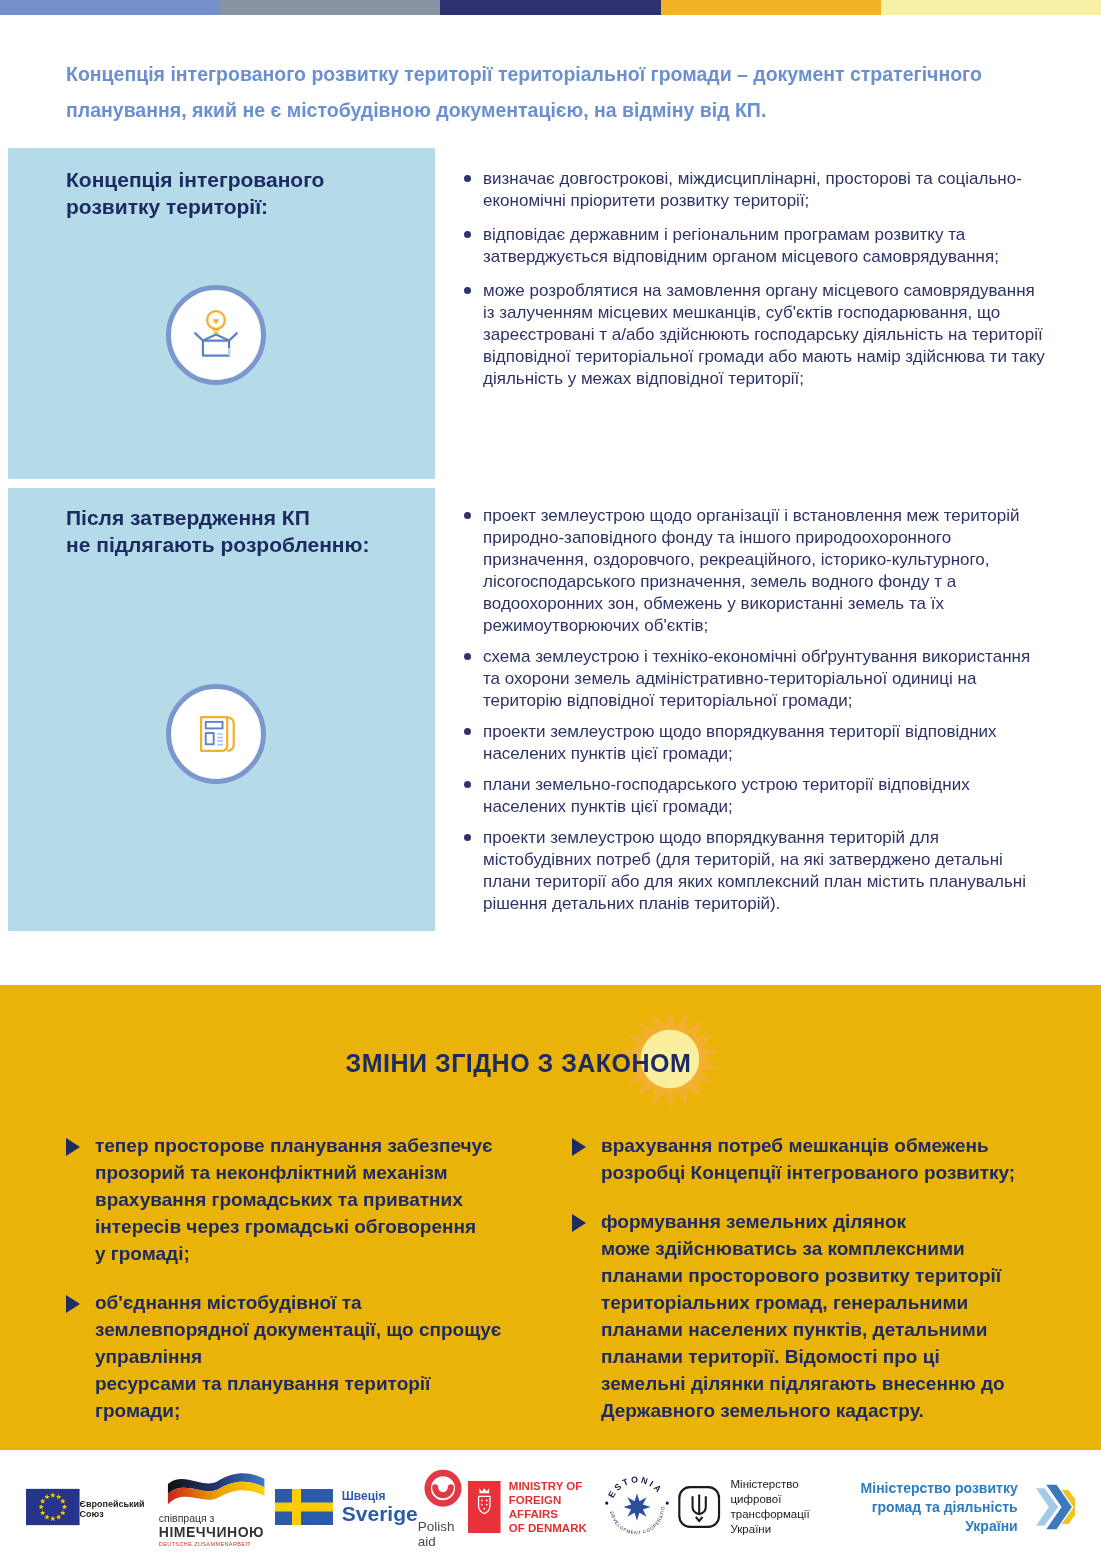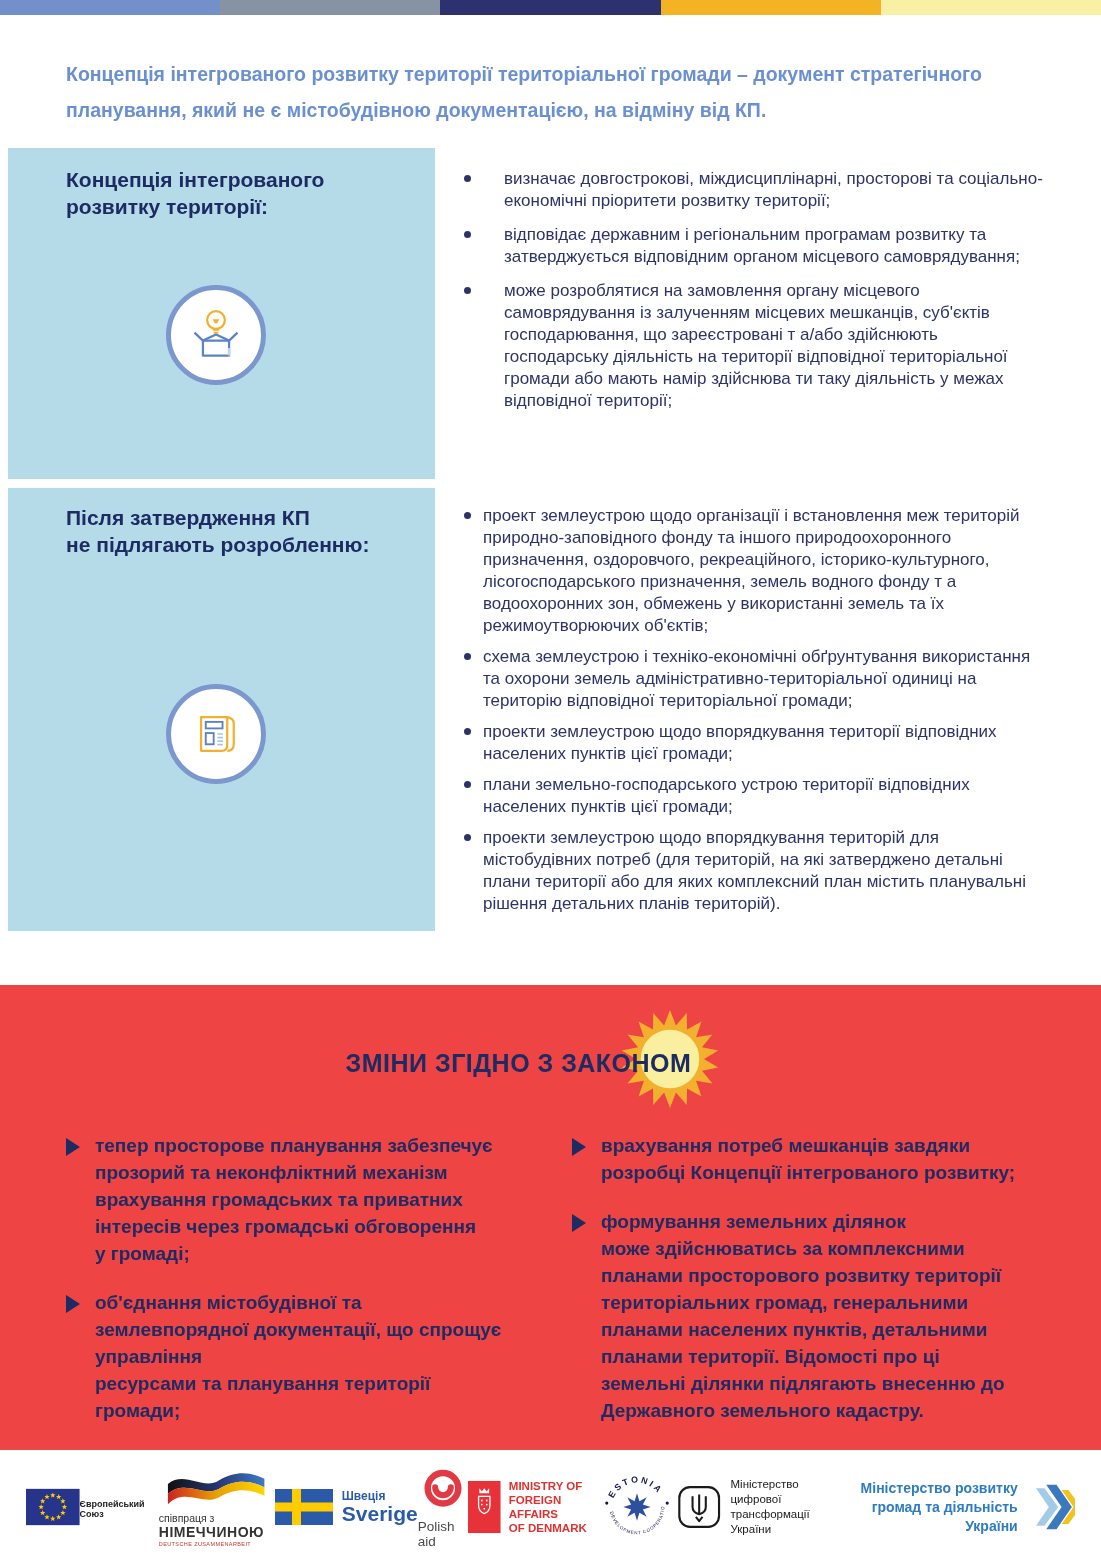--- a/index.html
+++ b/index.html
@@ -33,27 +33,27 @@
     border:5px solid #7b97cd;border-radius:50%;z-index:2;
     display:flex;align-items:center;justify-content:center;
   }
   #icon1{top:285px;}
   #icon2{top:684px;}
 
   .bullets{position:absolute;left:464px;width:582px;}
   #bullets1{top:168px;}
   #bullets2{top:505px;}
   .b{display:flex;}
-  #bullets1 .b{margin-bottom:12px;gap:21px;}
+  #bullets1 .b{margin-bottom:12px;}
   #bullets2 .b{margin-bottom:9px;}
   .dot{width:7px;height:7px;border-radius:50%;background:#2d3366;margin:7px 12px 0 0;flex:none;}
   .txt{font-size:17px;line-height:22px;color:#2d3366;}
 
   
-  .law{position:absolute;left:0;top:985px;width:1101px;height:465px;background:#ef4444;}
+  .law{position:absolute;left:0;top:985px;width:1101px;height:465px;background:#eab308;}
   .law-title{
     position:absolute;top:64px;left:0;width:100%;box-sizing:border-box;padding-right:64px;
     text-align:center;font-size:25px;font-weight:700;color:#1d2b63;letter-spacing:.5px;z-index:2;
   }
   .sun{position:absolute;left:620px;top:24px;z-index:1;}
   .law-col{position:absolute;top:147px;}
   #law-left{left:64px;width:470px;}
   #law-right{left:570px;width:495px;}
   .lb{display:flex;margin-bottom:22px;}
   .tri{
@@ -186,21 +186,21 @@
         <span class="txt2">об'єднання містобудівної та
 землевпорядної документації, що спрощує
 управління
 ресурсами та планування території
 громади;</span>
       </div>
   </div>
   <div class="law-col" id="law-right">
     <div class="lb">
         <span class="tri"></span>
-        <span class="txt2">врахування потреб мешканців завдяки
+        <span class="txt2">врахування потреб мешканців обмежень
 розробці Концепції інтегрованого розвитку;</span>
       </div>
     <div class="lb">
         <span class="tri"></span>
         <span class="txt2">формування земельних ділянок
 може здійснюватись за комплексними
 планами просторового розвитку території
 територіальних громад, генеральними
 планами населених пунктів, детальними
 планами території. Відомості про ці

